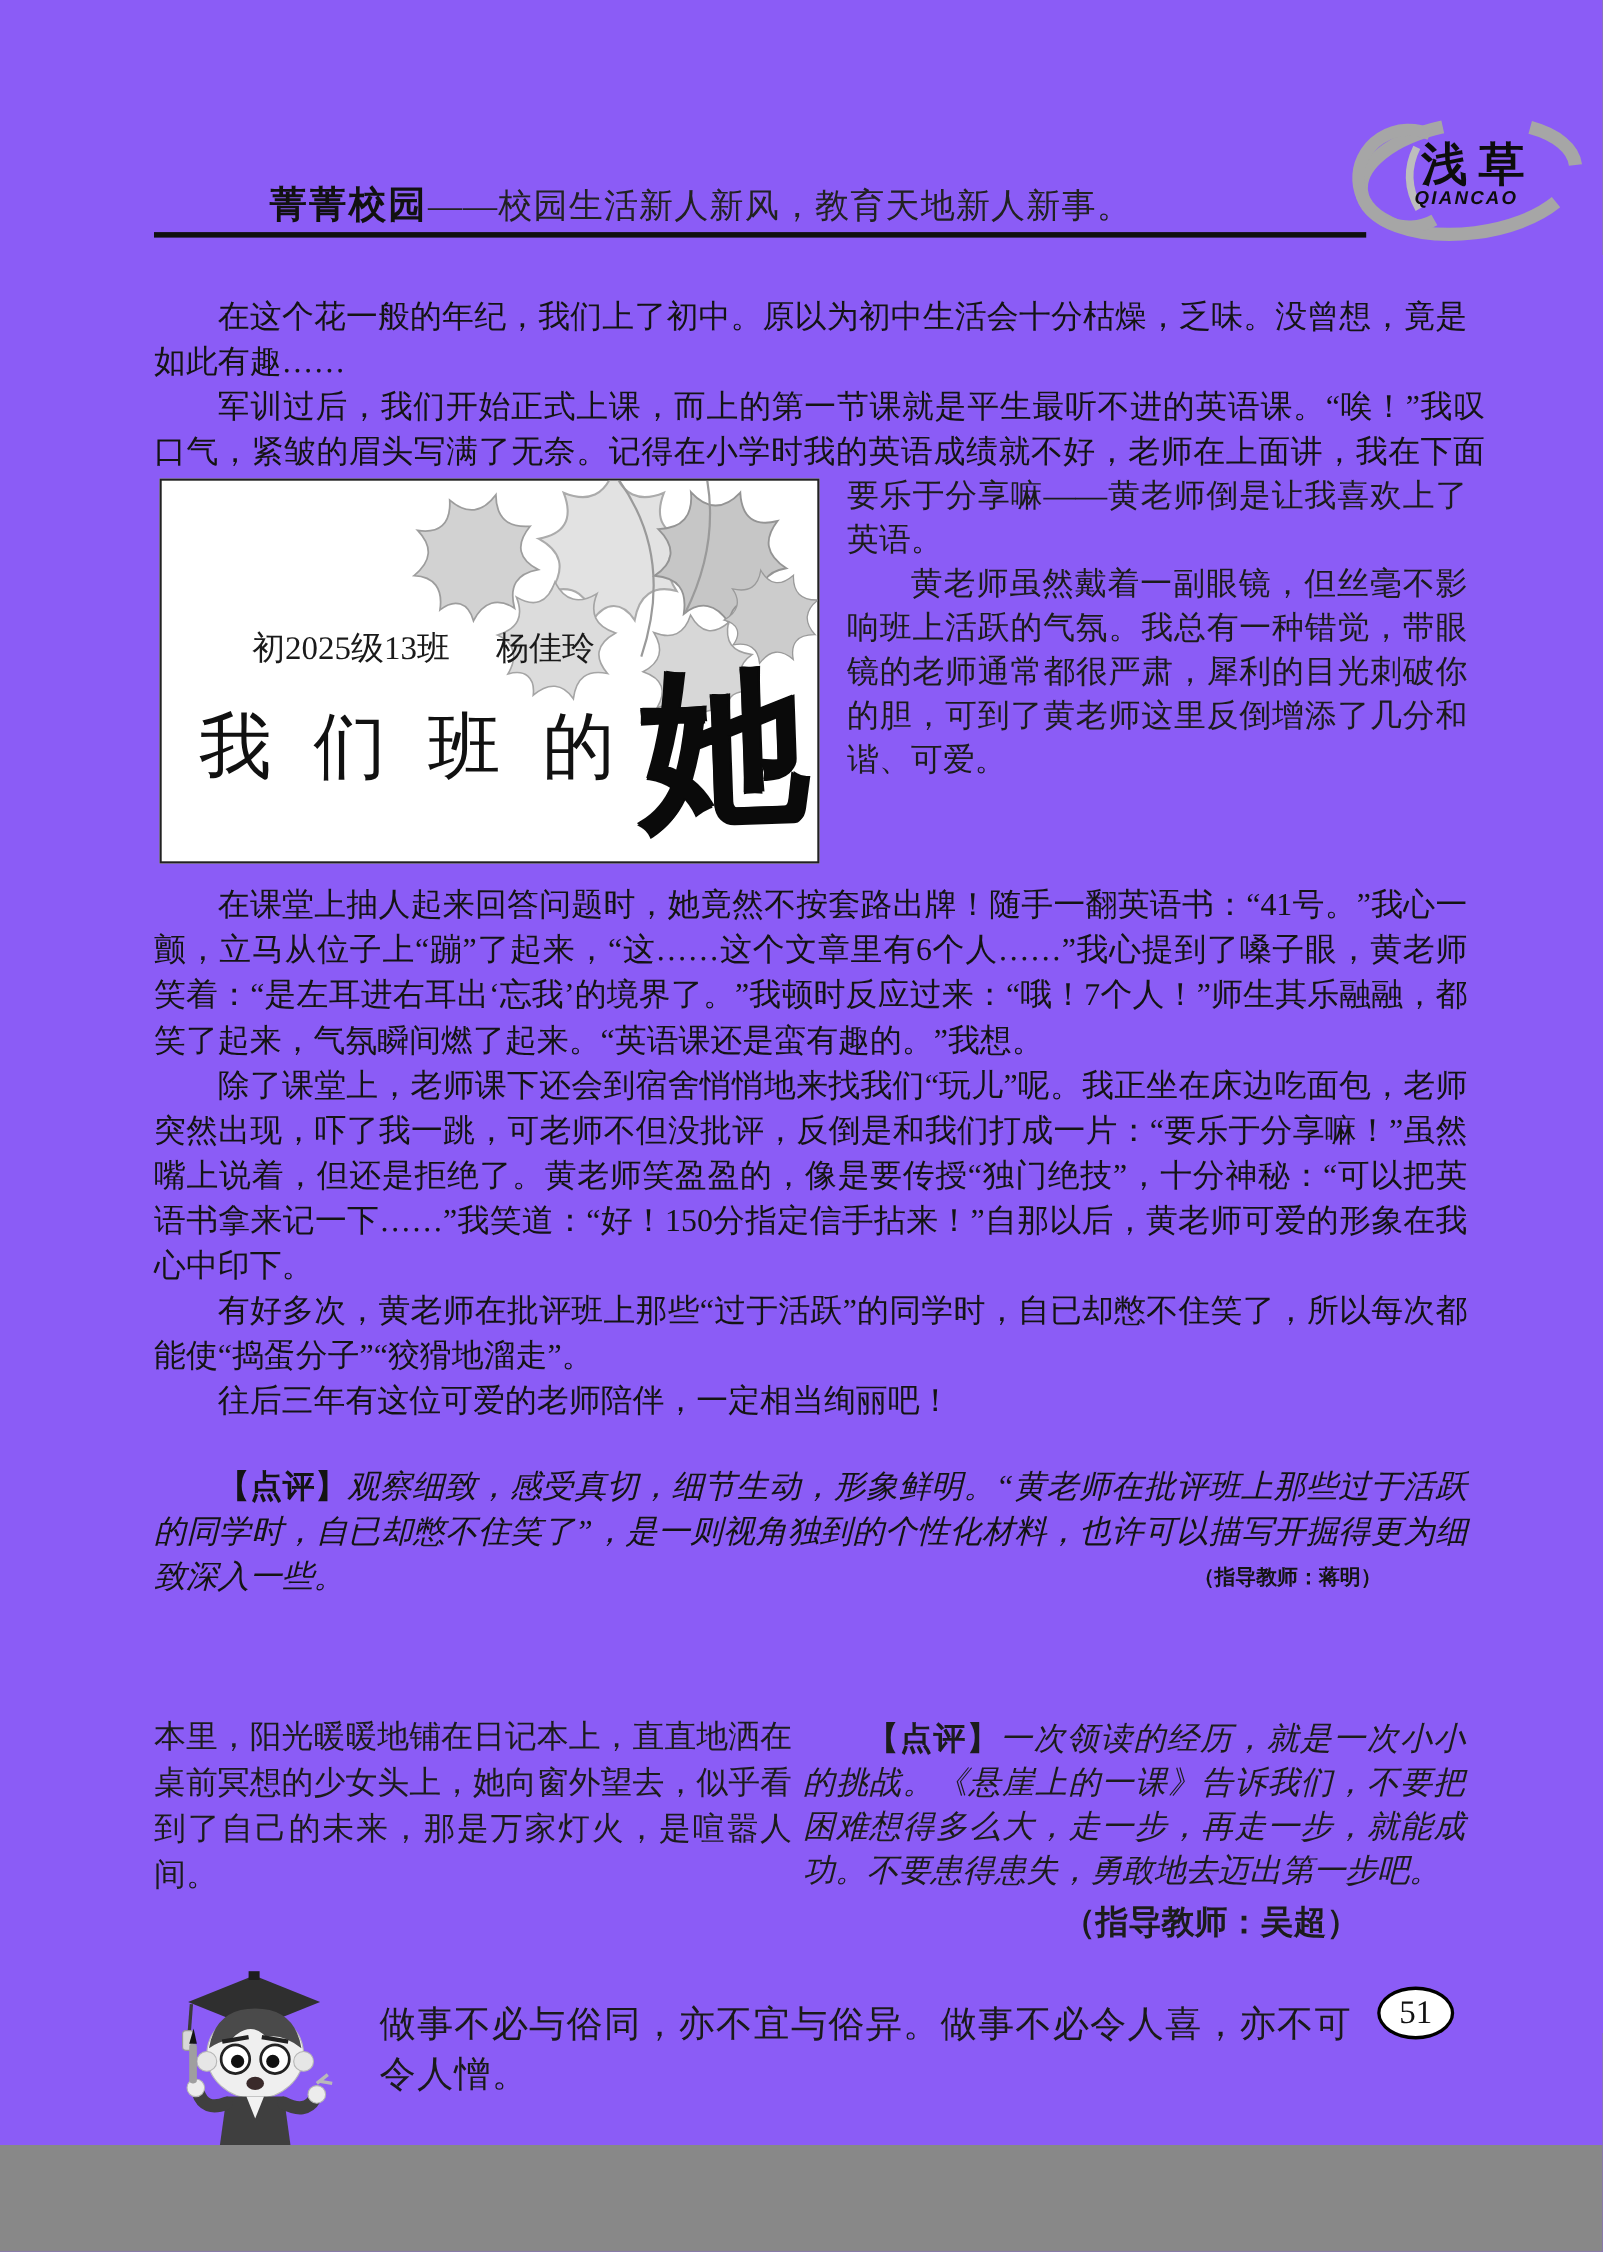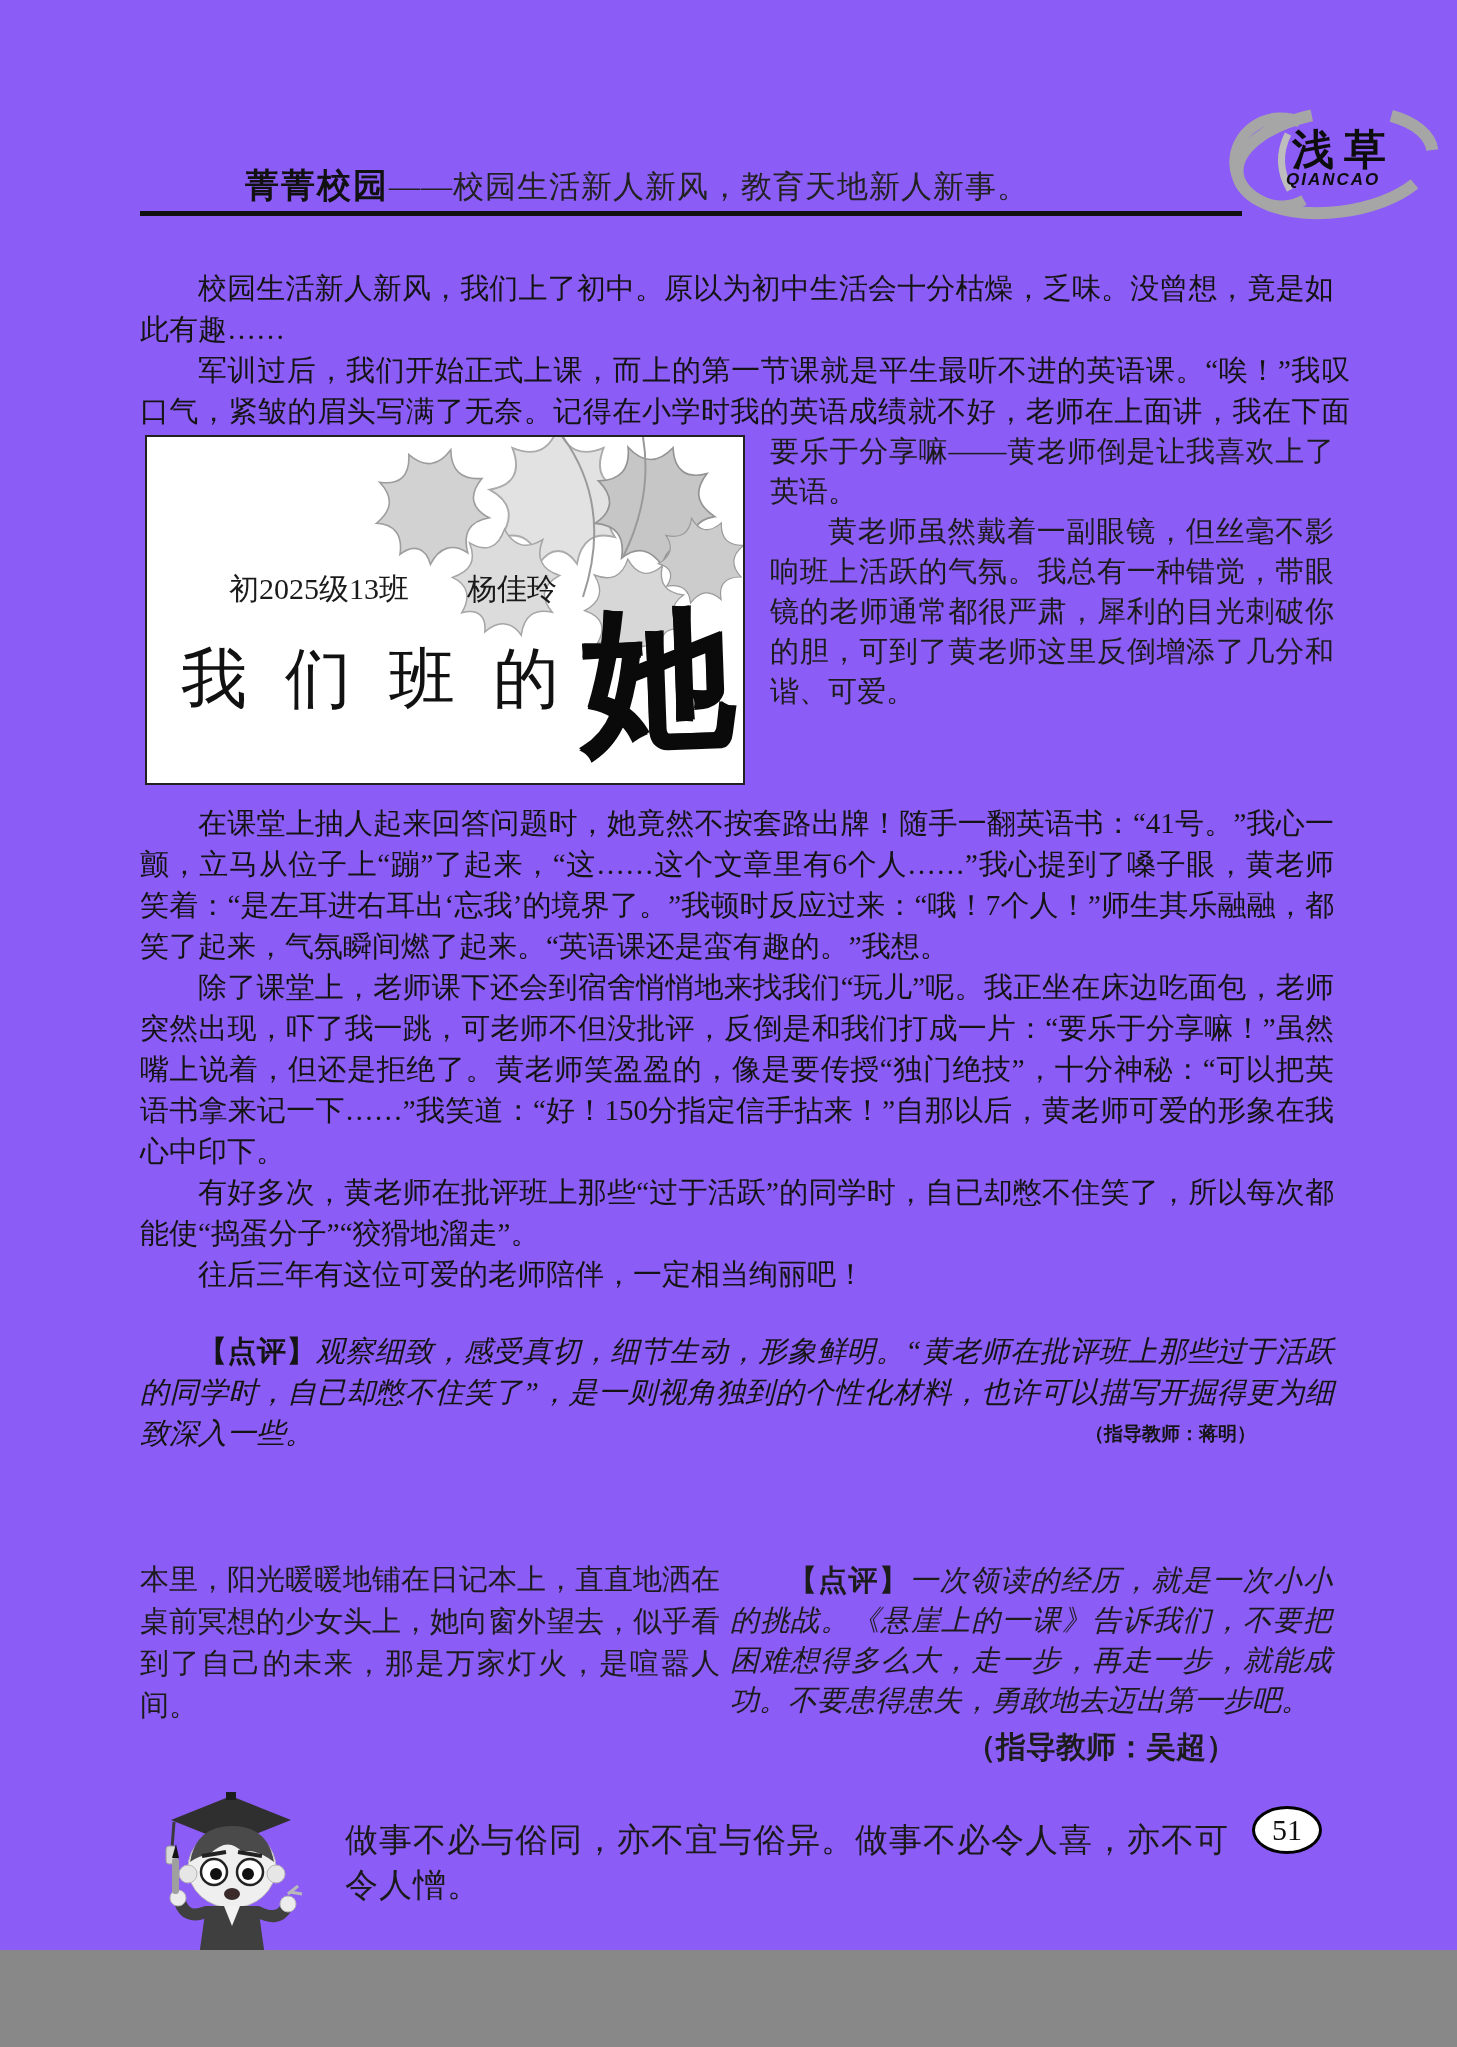--- a/index.html
+++ b/index.html
@@ -22,21 +22,21 @@
   
   .bodytext { font-size:29px; line-height:41px; text-align:justify; color:#141414; }
   .indent { text-indent:2em; }
   
   .p1 { position:absolute; left:140px; top:268px; width:1194px; height:82px; overflow:hidden; }
   .p2 { position:absolute; left:140px; top:350px; width:1210px; height:84px; overflow:hidden; }
   
   .title-box { position:absolute; left:145px; top:435px; width:600px; height:350px; border:2px solid #222; background:#fff; }
   .leaves { position:absolute; right:0; top:0; }
   .byline { position:absolute; left:82px; top:132px; font-size:30px; color:#1a1a1a; white-space:nowrap; }
-  .byline .author { margin-left:58px; }
+  .byline .author { margin-left:42px; }
   .title-row { position:absolute; left:34px; top:152px; width:560px; height:180px; display:flex; align-items:center; }
   .title-main { font-size:66px; letter-spacing:38px; color:#111; white-space:nowrap; }
   .title-accent { font-size:152px; font-weight:bold; color:#0a0a0a; margin-left:-16px; font-family:"DejaVu Serif",serif; transform:rotate(-2deg); text-shadow:2px 0 0 #0a0a0a,0 2px 0 #0a0a0a; }
   
   .side-col { position:absolute; left:770px; top:431px; width:564px; height:362px; overflow:hidden; }
   .side-col p { font-size:29px; line-height:40px; text-align:justify; }
   .side-col p + p { text-indent:2em; }
   
   .main-col { position:absolute; left:140px; top:803px; width:1194px; }
   .main-col p { margin:0; }
@@ -68,21 +68,21 @@
   <div class="logo">
     <svg width="214" height="116" viewBox="0 0 214 116">
       <ellipse cx="107" cy="58" rx="98" ry="50" fill="none" stroke="#a6a6a6" stroke-width="12" stroke-dasharray="300 80" stroke-dashoffset="-40" transform="rotate(-7 107 58)"></ellipse>
       <path d="M72 18 A46 44 0 1 0 76 96" fill="none" stroke="#a6a6a6" stroke-width="11"></path>
       <path d="M60 30 Q46 58 62 86" fill="none" stroke="#bdbdbd" stroke-width="7"></path>
     </svg>
     <div class="logo-cn">浅草</div>
     <div class="logo-en">QIANCAO</div>
   </div>
 
-  <p class="bodytext indent p1">校园生活新人新风，我们上了初中。原以为初中生活会十分枯燥，乏味。没曾想，竟是如此有趣……</p>
+  <p class="bodytext indent p1">在这个花一般的年纪，我们上了初中。原以为初中生活会十分枯燥，乏味。没曾想，竟是如此有趣……</p>
   <p class="bodytext indent p2">军训过后，我们开始正式上课，而上的第一节课就是平生最听不进的英语课。“唉！”我叹口气，紧皱的眉头写满了无奈。记得在小学时我的英语成绩就不好，老师在上面讲，我在下面听，只</p>
 
   <div class="title-box">
     <svg class="leaves" width="430" height="300" viewBox="0 0 430 300">
       <defs>
         <path id="leafP" d="M50 0 C54 12 62 16 74 11 C69 24 74 31 86 33 C75 39 73 47 80 58 C69 55 62 60 60 72 C54 63 46 63 40 72 C38 60 31 55 20 58 C27 47 25 39 14 33 C26 31 31 24 26 11 C38 16 46 12 50 0 Z"></path>
       </defs>
       <use href="#leafP" transform="translate(150 -10) scale(1.9)" fill="#e2e2e2" stroke="#ababab" stroke-width="1"></use>
       <use href="#leafP" transform="translate(40 10) scale(1.6) rotate(18 50 36)" fill="#d2d2d2" stroke="#9d9d9d" stroke-width="1"></use>
       <use href="#leafP" transform="translate(255 5) scale(1.7) rotate(-24 50 36)" fill="#c6c6c6" stroke="#949494" stroke-width="1"></use>

